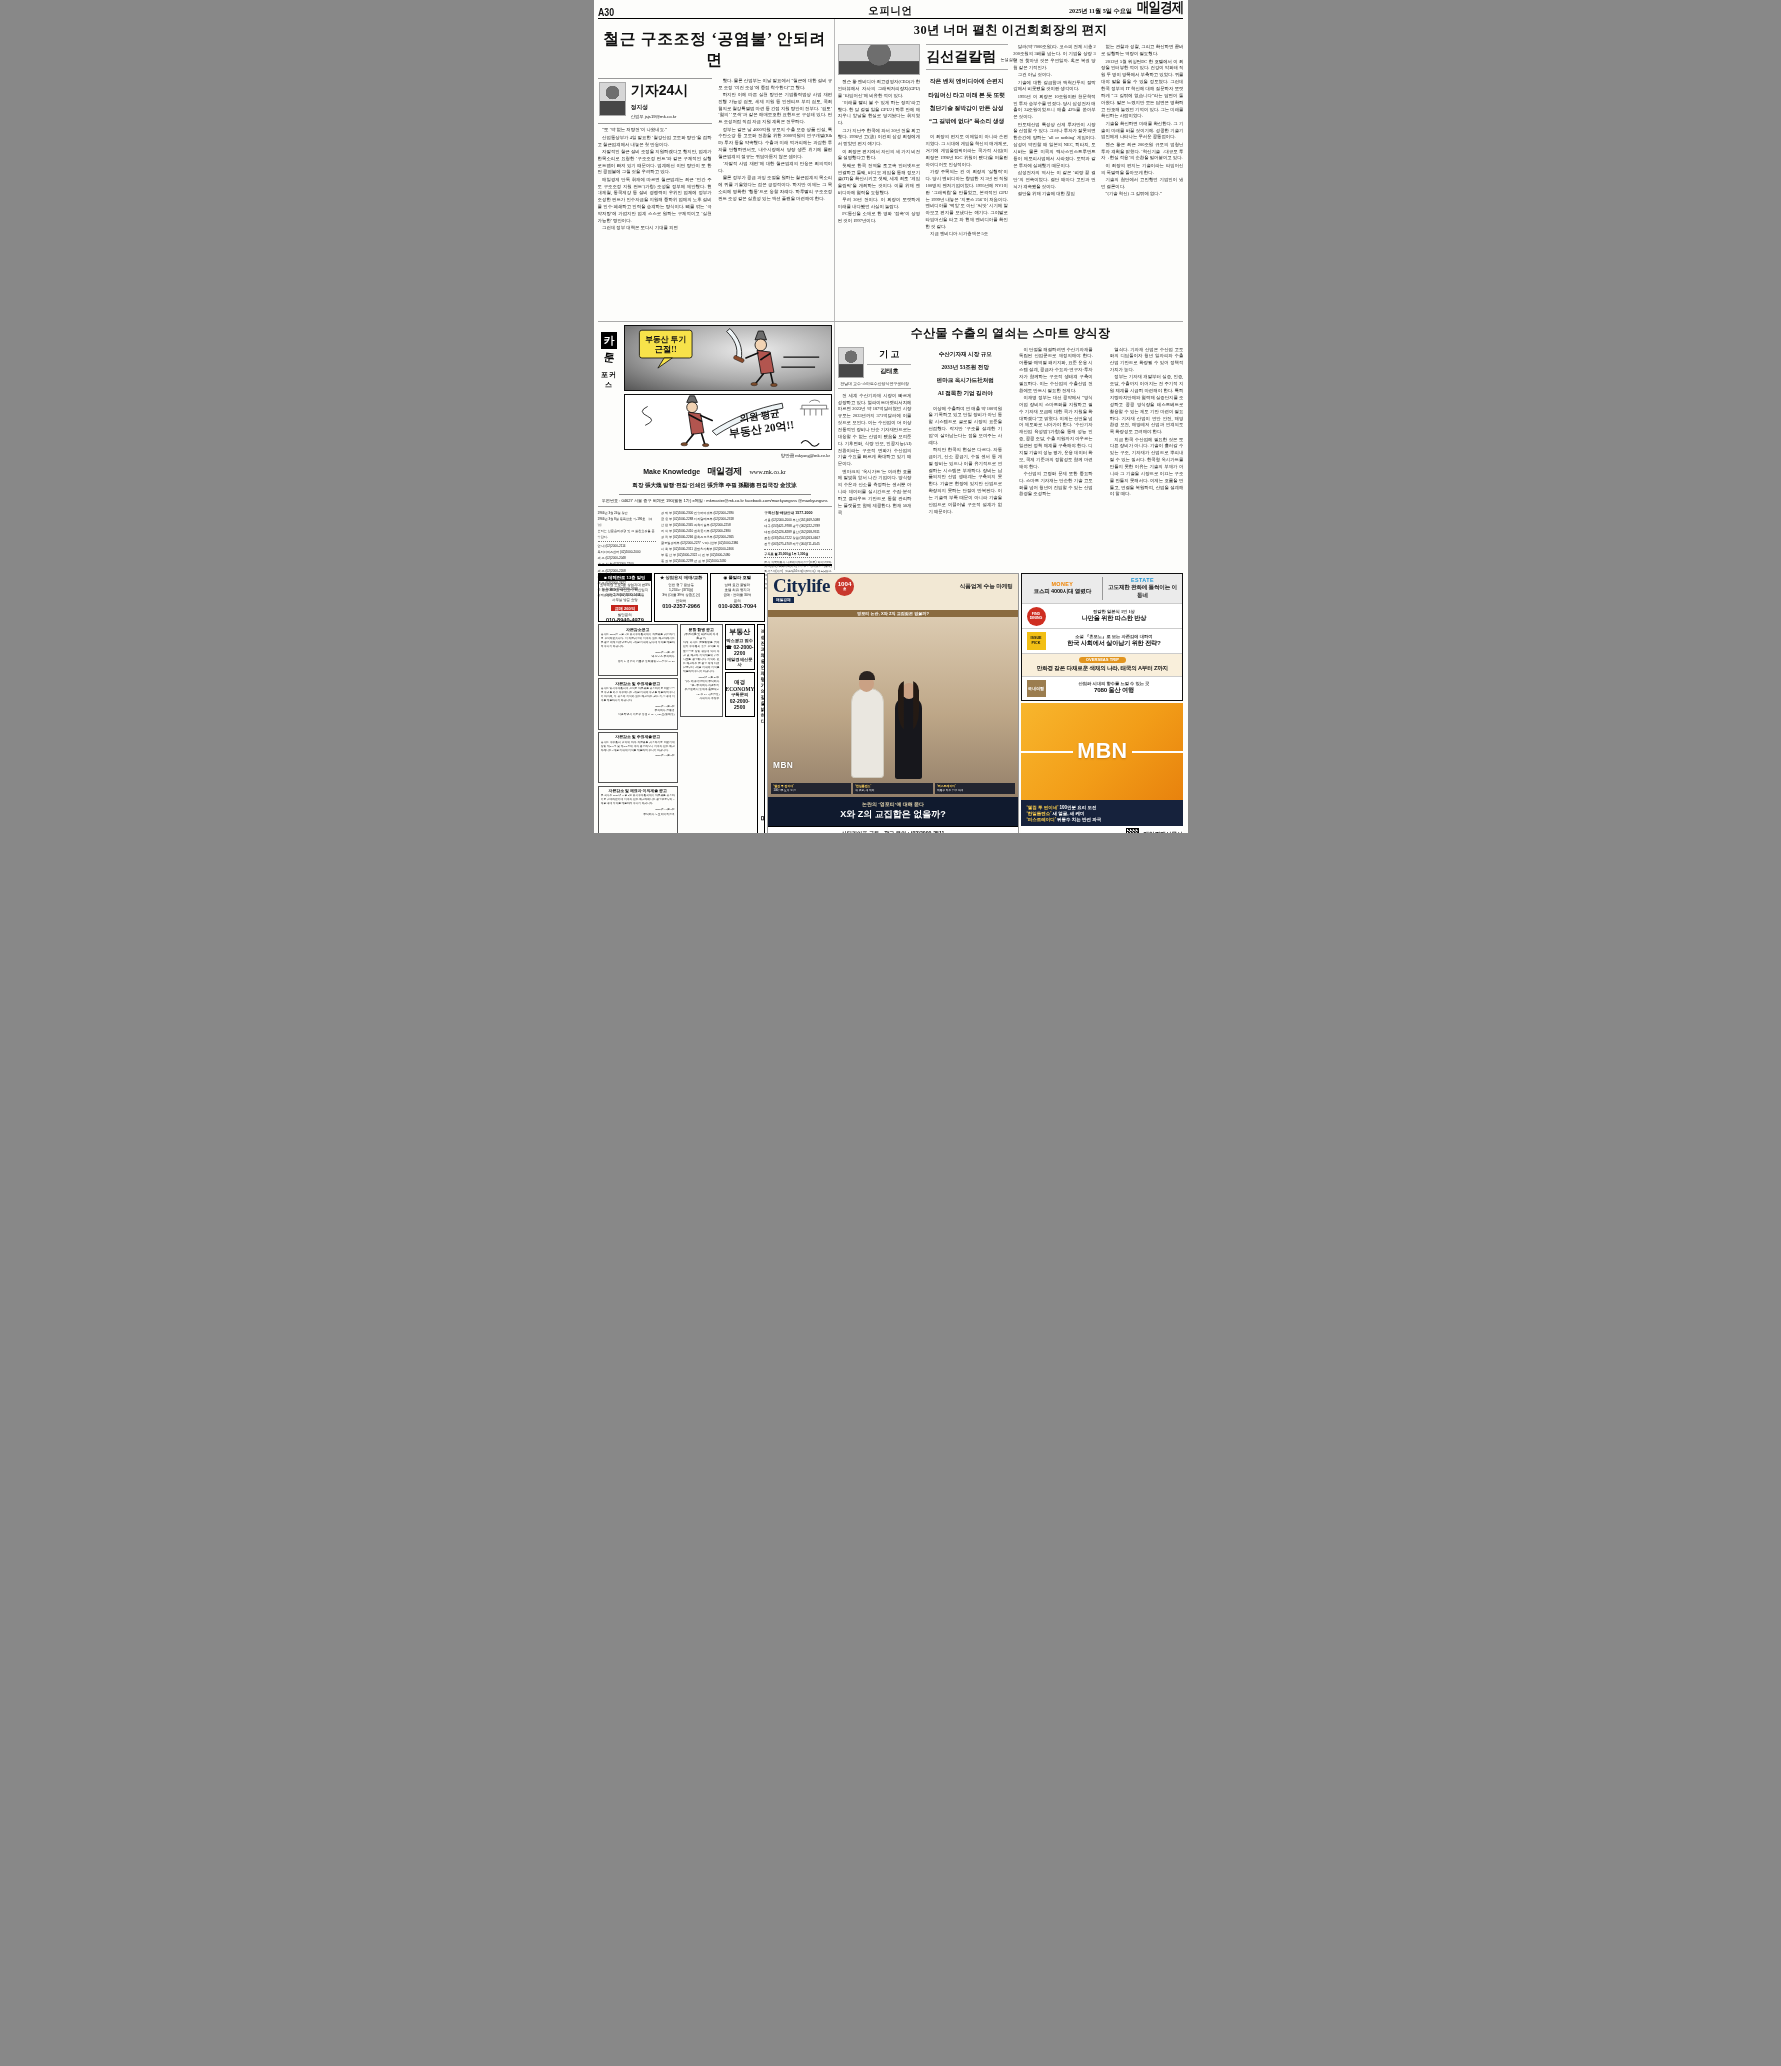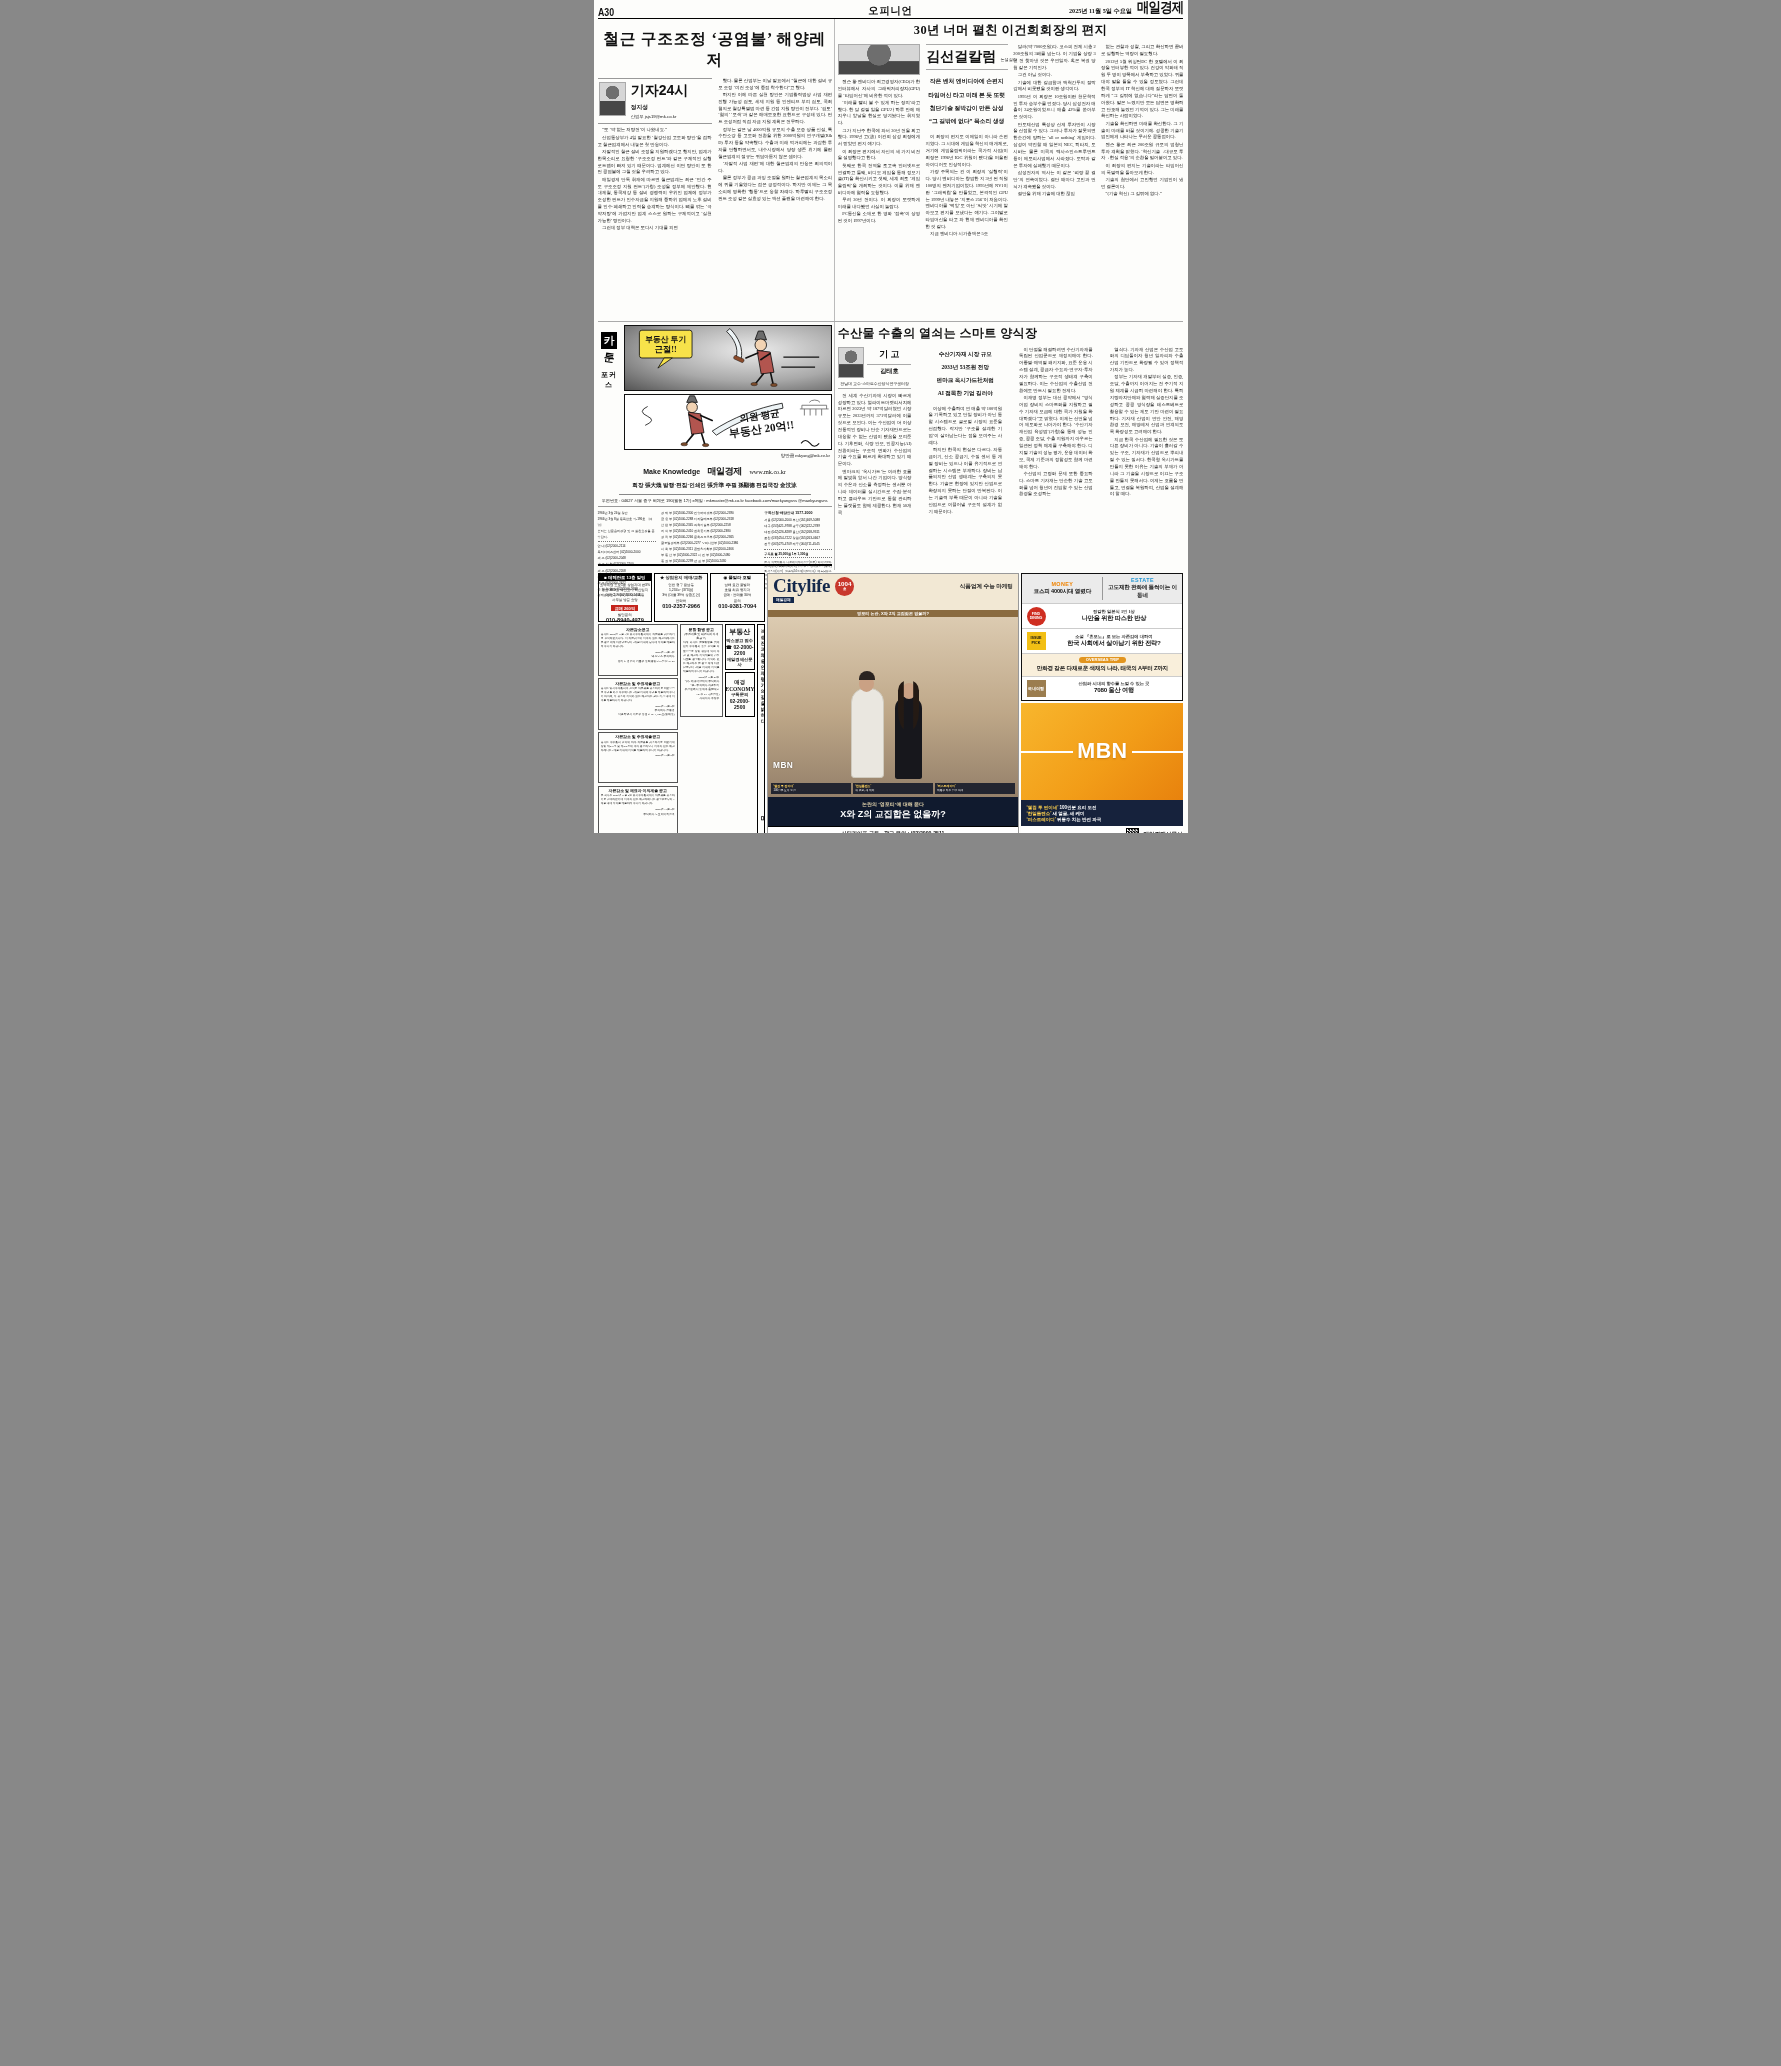--- a/index.html
+++ b/index.html
@@ -35,21 +35,21 @@
   .a2-headline{text-align:center;font-weight:bold;font-size:12.4px;letter-spacing:0.4px;padding:3.3px 0 5px;}
   .a2-cols{display:flex;gap:5.4px;height:271px;overflow:hidden;}
   .a2c{flex:1;min-width:0;}
   .photo-wide{width:100%;height:31px;margin-bottom:3.3px;}
   .col-label{border-top:0.4px solid #aaa;border-bottom:0.4px solid #aaa;padding:2.9px 0.8px;margin-bottom:5px;white-space:nowrap;}
   .col-label .n{font-family:"Liberation Sans",sans-serif;font-weight:900;font-size:14px;}
   .col-label .t{font-family:"Liberation Sans",sans-serif;font-size:4.1px;margin-left:2.5px;}
   .subhead{font-weight:600;font-size:5.8px;line-height:2.3;text-align:center;margin:1.7px 0 5.8px;}
   
   .lowrow{display:flex;height:248px;}
-  .a3-headline{text-align:left;font-weight:bold;font-size:12px;letter-spacing:0.4px;padding:3.3px 0 4.1px;}
+  .a3-headline{text-align:center;font-weight:bold;font-size:12px;letter-spacing:0.4px;padding:3.3px 0 4.1px;}
   .a3-cols{display:flex;gap:17px;height:221px;overflow:hidden;}
   .kigorow{display:flex;gap:3.3px;align-items:center;margin-bottom:1.7px;}
   .kigorow .photo{width:26.4px;height:31px;flex:none;}
   .kigo-lab{flex:1;text-align:center;}
   .kigo-lab .k{font-weight:bold;font-size:9px;display:block;border-bottom:0.4px solid #aaa;padding-bottom:2.5px;margin-bottom:2.1px;}
   .kigo-lab .nm{font-weight:bold;font-size:6.2px;}
   .affil{font-family:"Liberation Sans",sans-serif;font-size:3.9px;text-align:center;border-bottom:0.4px solid #aaa;padding:1.7px 0 2.5px;margin-bottom:3.3px;}
   
   .cartoon{display:flex;gap:3.3px;height:137px;padding-top:3.3px;box-sizing:border-box;}
   .ct-label{width:23px;flex:none;text-align:center;padding-top:5.8px;}
@@ -176,21 +176,21 @@
     <span class="pg">A30</span>
     <span class="sec">오피니언</span>
     <span class="r">
       <span class="date">2025년 11월 5일 수요일</span>
       <span class="brand">매일경제</span>
     </span>
   </div>
 
   <div class="toprow">
     <div class="leftcol">
-      <div class="a1-headline">철근 구조조정 ‘공염불’ 해양레저</div>
+      <div class="a1-headline">철근 구조조정 ‘공염불’ 안되려면</div>
       <div class="a1-cols">
         <div class="a1c">
           <div class="byline">
             <div class="photo"></div>
             <div>
               <div class="b1">기자24시</div>
               <div class="b2">정지성</div>
               <div class="b3">산업부 jsjs19@mk.co.kr</div>
             </div>
           </div>

